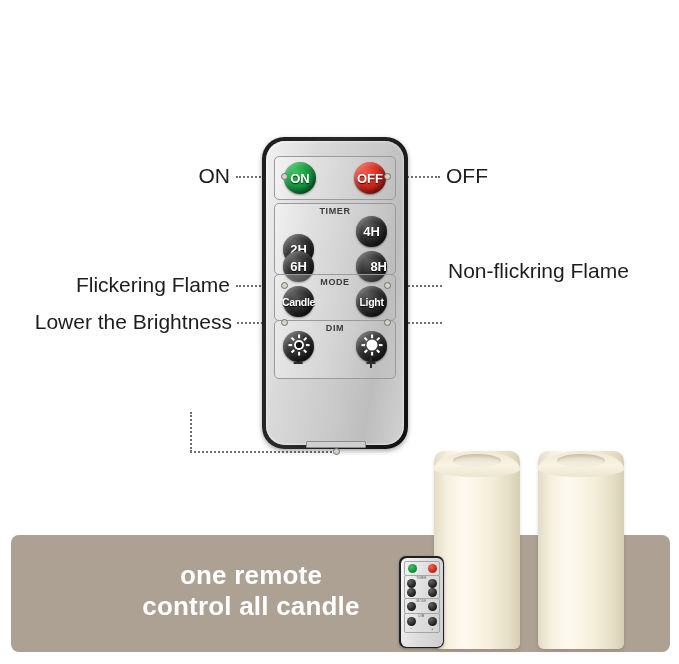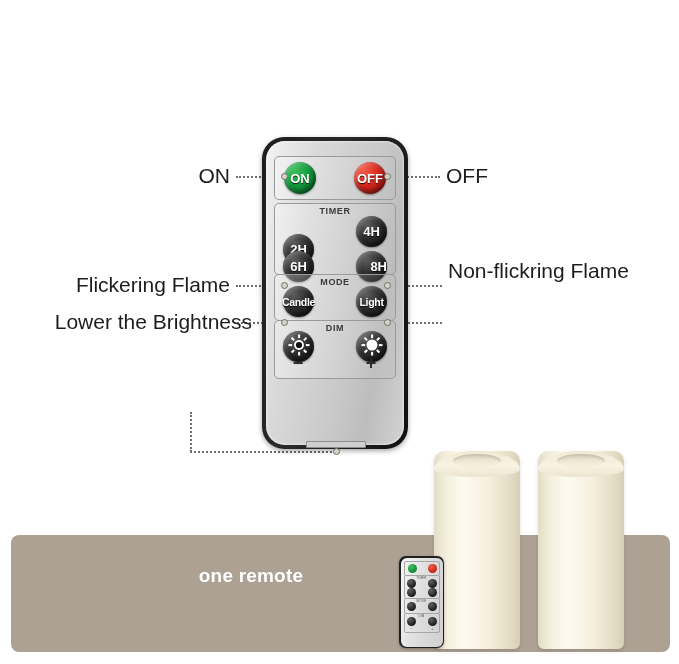--- a/index.html
+++ b/index.html
@@ -117,21 +117,21 @@
     position:absolute;
     left:11px;top:535px;width:659px;height:117px;
     background:#ada193;
     border-radius:8px;
   }
   .banner-text{
     position:absolute;
     left:11px;top:560px;width:480px;
     text-align:center;
     color:#ffffff;
-    font-size:19px;font-weight:bold;
+    font-size:26px;font-weight:bold;
     line-height:31px;
     letter-spacing:.2px;
   }
 
   
   .candle{
     position:absolute;
     border-radius:10px 10px 6px 6px;
     background:linear-gradient(90deg,#e2dcc6 0%,#f4efdd 14%,#fdfaf0 34%,#f6f0de 62%,#e6dfc7 86%,#d6cfb6 100%);
     box-shadow:0 2px 4px rgba(0,0,0,.12);
@@ -193,21 +193,21 @@
 
   <div class="leader-v" style="left:190px;top:412px;height:40px;"></div>
   <div class="leader" style="left:190px;top:451px;width:146px;"></div>
 
   <div class="label l" style="left:130px;top:163px;width:100px;">ON</div>
   <div class="label r" style="left:446px;top:163px;width:130px;">OFF</div>
 
   <div class="label l" style="left:20px;top:272px;width:210px;">Flickering Flame</div>
   <div class="label r" style="left:448px;top:258px;width:231px;">Non-flickring Flame</div>
 
-  <div class="label l" style="left:0px;top:309px;width:232px;margin-left:20px;">Lower the Brightness</div>
+  <div class="label l" style="left:0px;top:309px;width:232px;">Lower the Brightness</div>
 
 
   <div class="remote">
     <div class="remote-face">
 
       <div class="panel" style="top:15px;height:42px;">
         <div class="btn btn-green" style="left:9px;top:5px;width:32px;height:32px;">
           <span class="txt">ON</span>
         </div>
         <div class="btn btn-red" style="left:79px;top:5px;width:32px;height:32px;">
@@ -304,20 +304,21 @@
     </div>
   </div>
   <div class="candle" style="left:538px;top:451px;width:86px;height:198px;">
     <div class="candle-top">
       <div class="candle-well"></div>
     </div>
   </div>
 
   <div class="banner-text">
     <div>one remote</div>
+    <div>control all candle</div>
   </div>
 
   <div class="mini" style="left:399px;top:556px;width:45px;height:92px;">
     <div class="mini-face">
 
       <div class="mini-panel" style="top:3px;height:13px;">
         <div class="mini-btn mini-green" style="left:3px;top:2.5px;width:9px;height:9px;"></div>
         <div class="mini-btn mini-red" style="left:23px;top:2.5px;width:9px;height:9px;"></div>
       </div>
 

